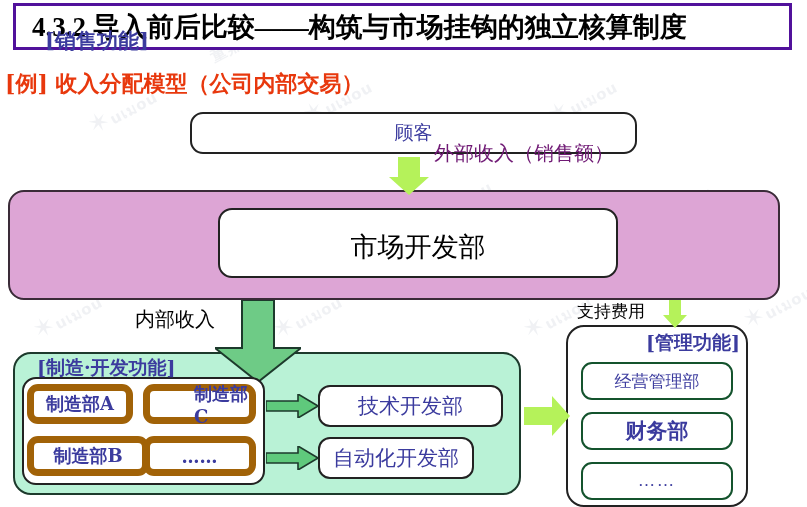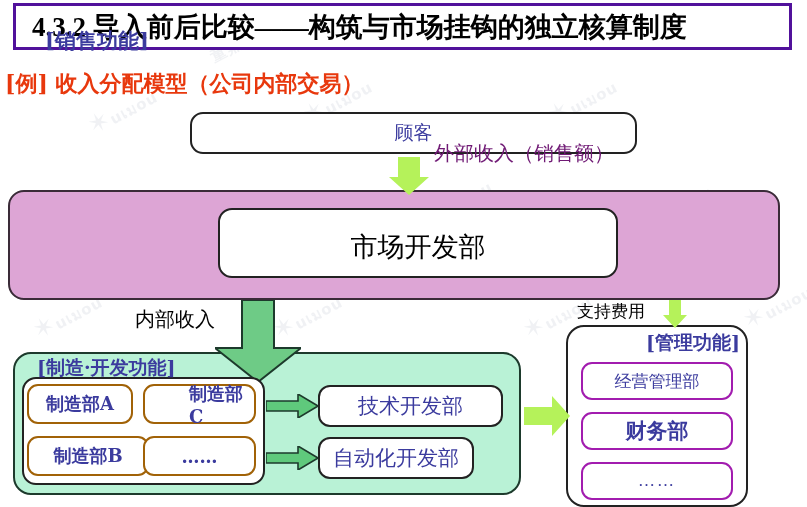--- a/index.html
+++ b/index.html
@@ -57,41 +57,41 @@
   
   .arrow{position:absolute;z-index:12;}
 
   
   #mfg-panel{position:absolute;left:13px;top:352px;width:508px;height:143px;
       box-sizing:border-box;background:#b9f2d6;border:2px solid #1d3a2c;border-radius:18px;z-index:10;}
   #mfg-function-label{position:absolute;left:37px;top:355px;z-index:14;
       font-family:"DejaVu Serif","Liberation Serif",serif;font-size:19px;font-weight:bold;color:#3b3b9e;white-space:nowrap;}
   #mfg-inner-group{position:absolute;left:22px;top:377px;width:243px;height:108px;
       box-sizing:border-box;background:#ffffff;border:2px solid #222;border-radius:14px;z-index:12;}
-  .dept-box{position:absolute;box-sizing:border-box;background:#fff;border:2px solid #a16207;border-radius:11px;
+  .dept-box{position:absolute;box-sizing:border-box;background:#fff;border:7px solid #a16207;border-radius:11px;
       display:flex;align-items:center;justify-content:center;z-index:14;
       font-family:"DejaVu Serif","Liberation Serif",serif;font-size:18px;font-weight:bold;color:#3b3b9e;}
   #mfg-a{left:27px;top:384px;width:106px;height:40px;}
   #mfg-c{left:143px;top:384px;width:113px;height:40px;padding-left:44px;}
   #mfg-b{left:27px;top:436px;width:122px;height:40px;}
   #mfg-etc{left:143px;top:436px;width:113px;height:40px;}
 
   .devbox{position:absolute;box-sizing:border-box;background:#fff;border:2px solid #222;border-radius:12px;
       display:flex;align-items:center;justify-content:center;z-index:14;
       font-family:"DejaVu Serif","Liberation Serif",serif;font-size:21px;color:#3b3b9e;}
   #tech-dev{left:318px;top:385px;width:185px;height:42px;}
   #auto-dev{left:318px;top:437px;width:156px;height:42px;}
 
   
   #mgmt-panel{position:absolute;left:566px;top:325px;width:182px;height:182px;
       box-sizing:border-box;background:#ffffff;border:2px solid #222;border-radius:18px;z-index:10;}
   #mgmt-function-label{position:absolute;left:566px;top:330px;width:182px;text-align:center;z-index:14;
       font-family:"DejaVu Serif","Liberation Serif",serif;font-size:19px;font-weight:bold;color:#3b3b9e;padding-left:36px;}
   .mgmtbox{position:absolute;left:581px;width:152px;height:38px;box-sizing:border-box;
-      background:#fff;border:2px solid #a21caf;border-radius:11px;
+      background:#fff;border:2px solid #14532d;border-radius:11px;
       display:flex;align-items:center;justify-content:center;z-index:14;
       font-family:Liberation Serif, serif;color:#3b3b9e;}
   #mgmt-1{top:362px;font-size:17px;}
   #mgmt-2{top:412px;font-size:21px;font-weight:bold;}
   #mgmt-3{top:462px;font-size:17px;letter-spacing:2px;}
 </style>
 </head>
 <body>
 
 <div id="watermark">

